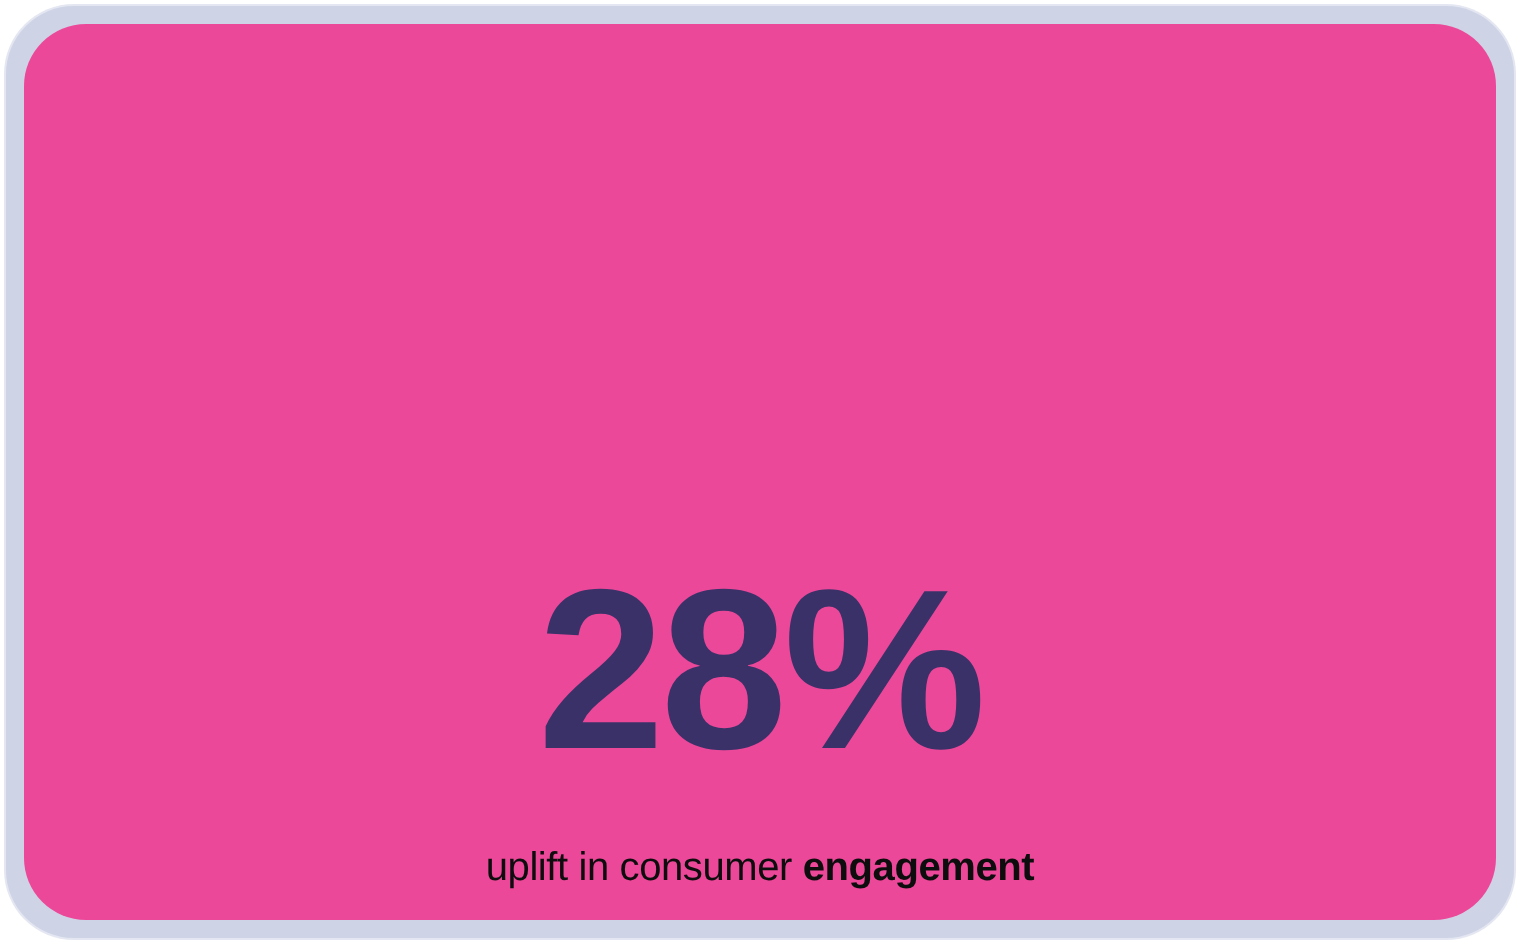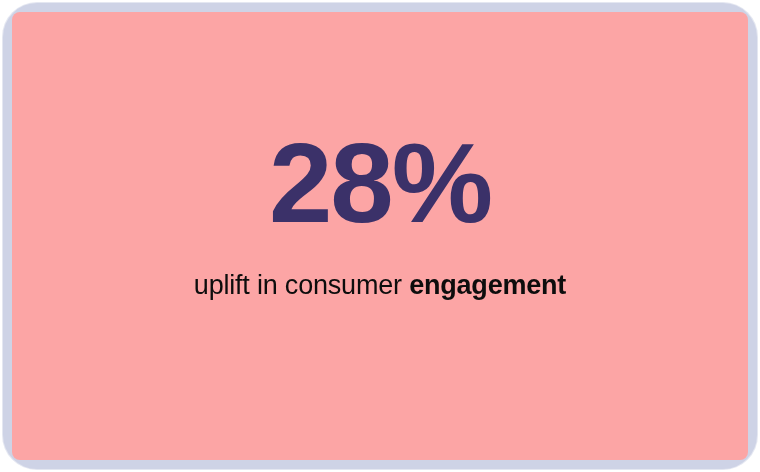--- a/index.html
+++ b/index.html
@@ -36,26 +36,26 @@
     box-shadow: 0 0 0 1px rgba(206, 211, 230, 0.55);
   }
 
   
   #stat-card-surface {
     position: absolute;
     left: 9px;
     top: 9px;
     right: 9px;
     bottom: 9px;
-    background: #fca5a5;
-    border-radius: 8px;
+    background: #ec4899;
+    border-radius: 31px;
     display: flex;
     flex-direction: column;
     align-items: center;
-    justify-content: center;
+    justify-content: flex-end;
     overflow: hidden;
   }
 
   #stat-card-content {
     width: 100%;
     text-align: center;
     transform: translateY(-14px);
   }
 
   
@@ -68,26 +68,26 @@
     letter-spacing: -2px;
     color: #3b3169;
     margin: 0 0 30px 0;
     white-space: nowrap;
   }
 
   
   #stat-caption {
     display: block;
     font-family: "Liberation Sans", sans-serif;
-    font-size: 27px;
+    font-size: 20px;
     line-height: 1.15;
     font-weight: 400;
     color: #0d0d0d;
     letter-spacing: -0.2px;
-    margin: 16px;
+    margin: 0;
     white-space: nowrap;
   }
   #stat-caption-lead {
     font-weight: 400;
   }
   #stat-caption-emphasis {
     font-weight: 700;
   }
 </style>
 </head>

